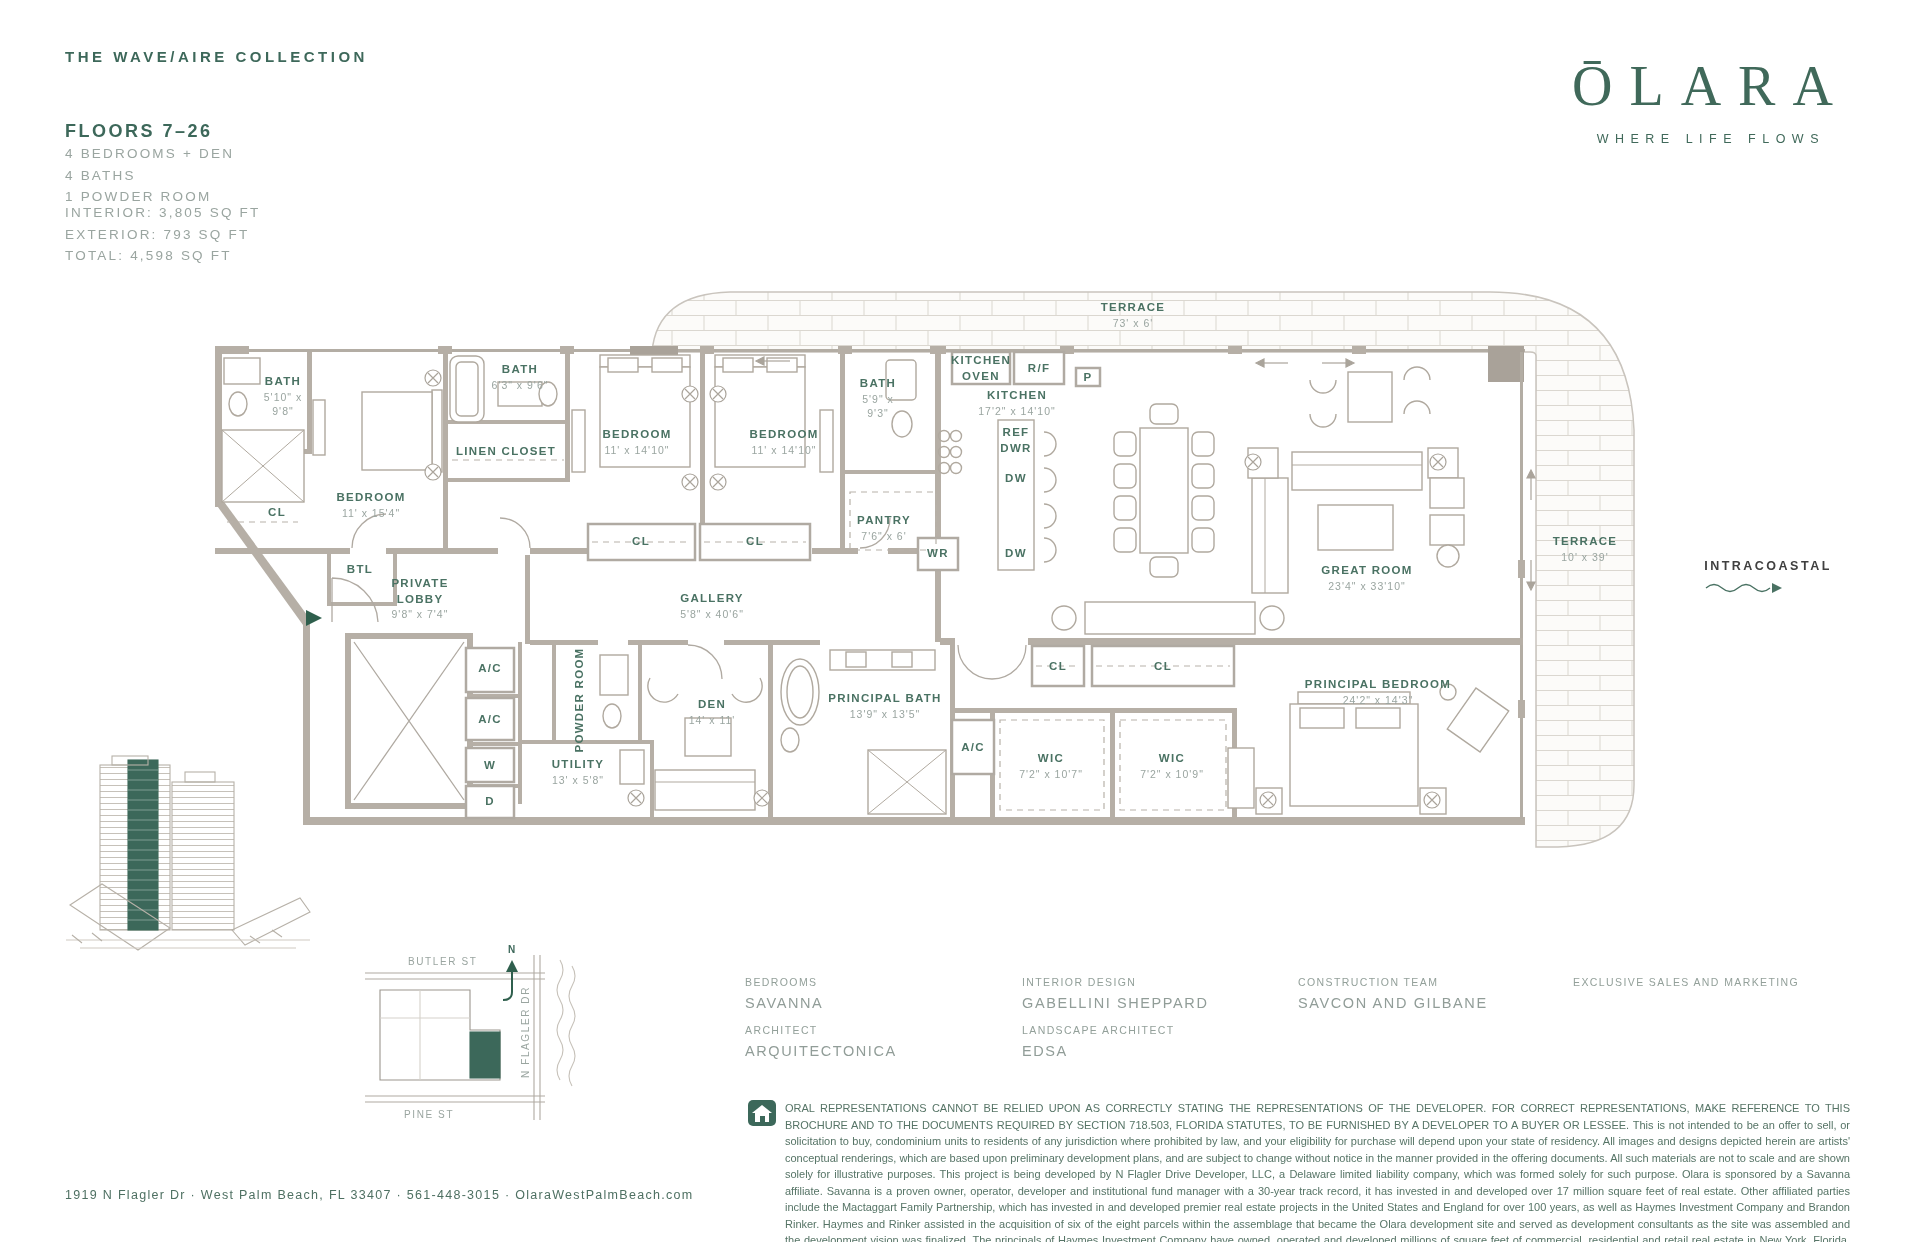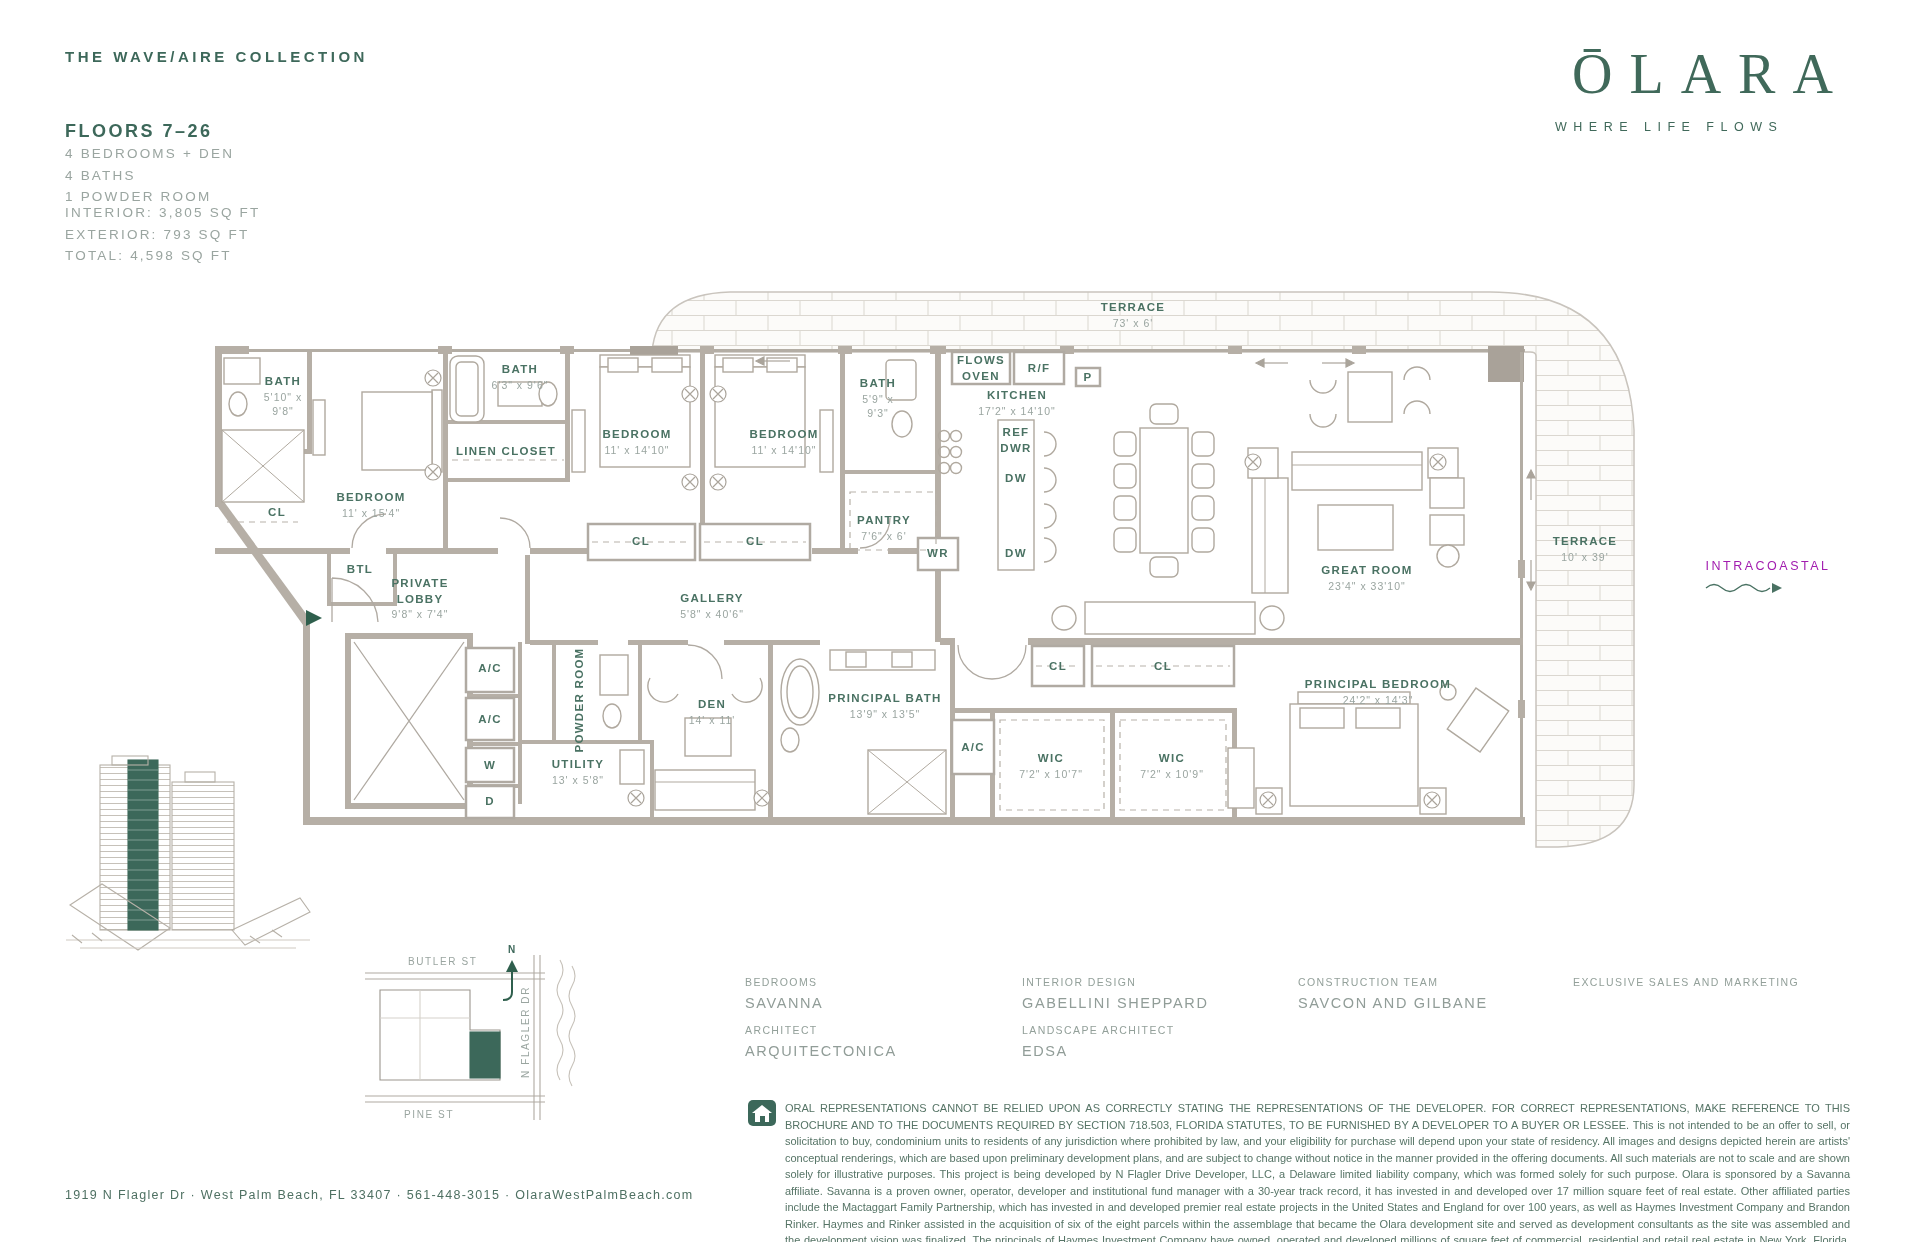--- a/index.html
+++ b/index.html
@@ -10,34 +10,34 @@
   .collection{font-size:15px;letter-spacing:3.5px;font-weight:600;color:#3d685a;}
   .residence{font-family:"Liberation Serif",serif;font-size:47px;letter-spacing:3px;
              color:#42695b;margin-top:8px;font-weight:500;}
   .floors{position:absolute;left:65px;top:121px;font-size:18px;font-weight:700;
           letter-spacing:2.5px;color:#3d685a;}
   .feat{position:absolute;left:65px;top:143px;font-size:13.5px;letter-spacing:2.2px;
         color:#9aa5a0;line-height:1.6;}
   .areas{position:absolute;left:65px;top:202px;font-size:13.5px;letter-spacing:2.2px;
          color:#9aa5a0;line-height:1.6;}
   
-  .logo{position:absolute;left:1555px;top:42px;width:270px;text-align:left;color:#40695a;}
+  .logo{position:absolute;left:1555px;top:54px;width:270px;text-align:right;color:#40695a;}
   .logo-word{font-family:"Liberation Serif",serif;font-size:56px;letter-spacing:17px;
              margin-left:17px;}
   .logo-tag{font-size:12.5px;letter-spacing:6.5px;margin-top:14px;color:#40695a;}
   
   .plan-svg{position:absolute;left:0;top:0;}
   .rl{position:absolute;transform:translate(-50%,-50%);text-align:center;line-height:1.35;}
   .rl .rn{display:block;font-size:11.5px;letter-spacing:1.3px;color:#4a7263;font-weight:700;}
   .rl .rd{display:block;font-size:10.5px;letter-spacing:1px;color:#9aa5a0;}
   .rl.nw .rn,.rl.nw .rd{white-space:nowrap;}
   .rl.vert{transform:translate(-50%,-50%) rotate(-90deg);}
   .rl.vert .rn{white-space:nowrap;}
   .intra{position:absolute;left:1768px;top:566px;transform:translate(-50%,-50%);
-         font-size:12.5px;letter-spacing:2.5px;color:#a21caf;font-weight:400;white-space:nowrap;}
+         font-size:12.5px;letter-spacing:2.5px;color:#404040;font-weight:700;white-space:nowrap;}
   
   .cred{position:absolute;color:#93a09a;}
   .clabel{font-size:10.5px;letter-spacing:1.4px;margin-bottom:5px;color:#93a09a;}
   .cvalue{font-size:14.5px;letter-spacing:1.6px;color:#919d98;line-height:1.5;}
   
   .maplab{position:absolute;font-size:10px;letter-spacing:1.6px;color:#9aa5a0;}
   .maplab.vert{transform:rotate(-90deg);transform-origin:left top;}
   .north-n{position:absolute;font-size:10px;font-weight:700;color:#3d685a;}
   
   .legal{position:absolute;left:785px;top:1100px;width:1065px;font-size:11px;
@@ -399,21 +399,21 @@
     </div>
   <div class="rl" style="left:878px;top:398px;width:42px">
       <span class="rn">BATH</span>
       <span class="rd">5'9" x 9'3"</span>
     </div>
   <div class="rl nw" style="left:884px;top:528px">
       <span class="rn">PANTRY</span>
       <span class="rd">7'6" x 6'</span>
     </div>
   <div class="rl" style="left:981px;top:369px;width:62px">
-      <span class="rn">FLOWS OVEN</span>
+      <span class="rn">KITCHEN OVEN</span>
     </div>
   <div class="rl nw" style="left:1039px;top:369px">
       <span class="rn">R/F</span>
     </div>
   <div class="rl nw" style="left:1088px;top:378px">
       <span class="rn">P</span>
     </div>
   <div class="rl nw" style="left:1017px;top:403px">
       <span class="rn">KITCHEN</span>
       <span class="rd">17'2" x 14'10"</span>

